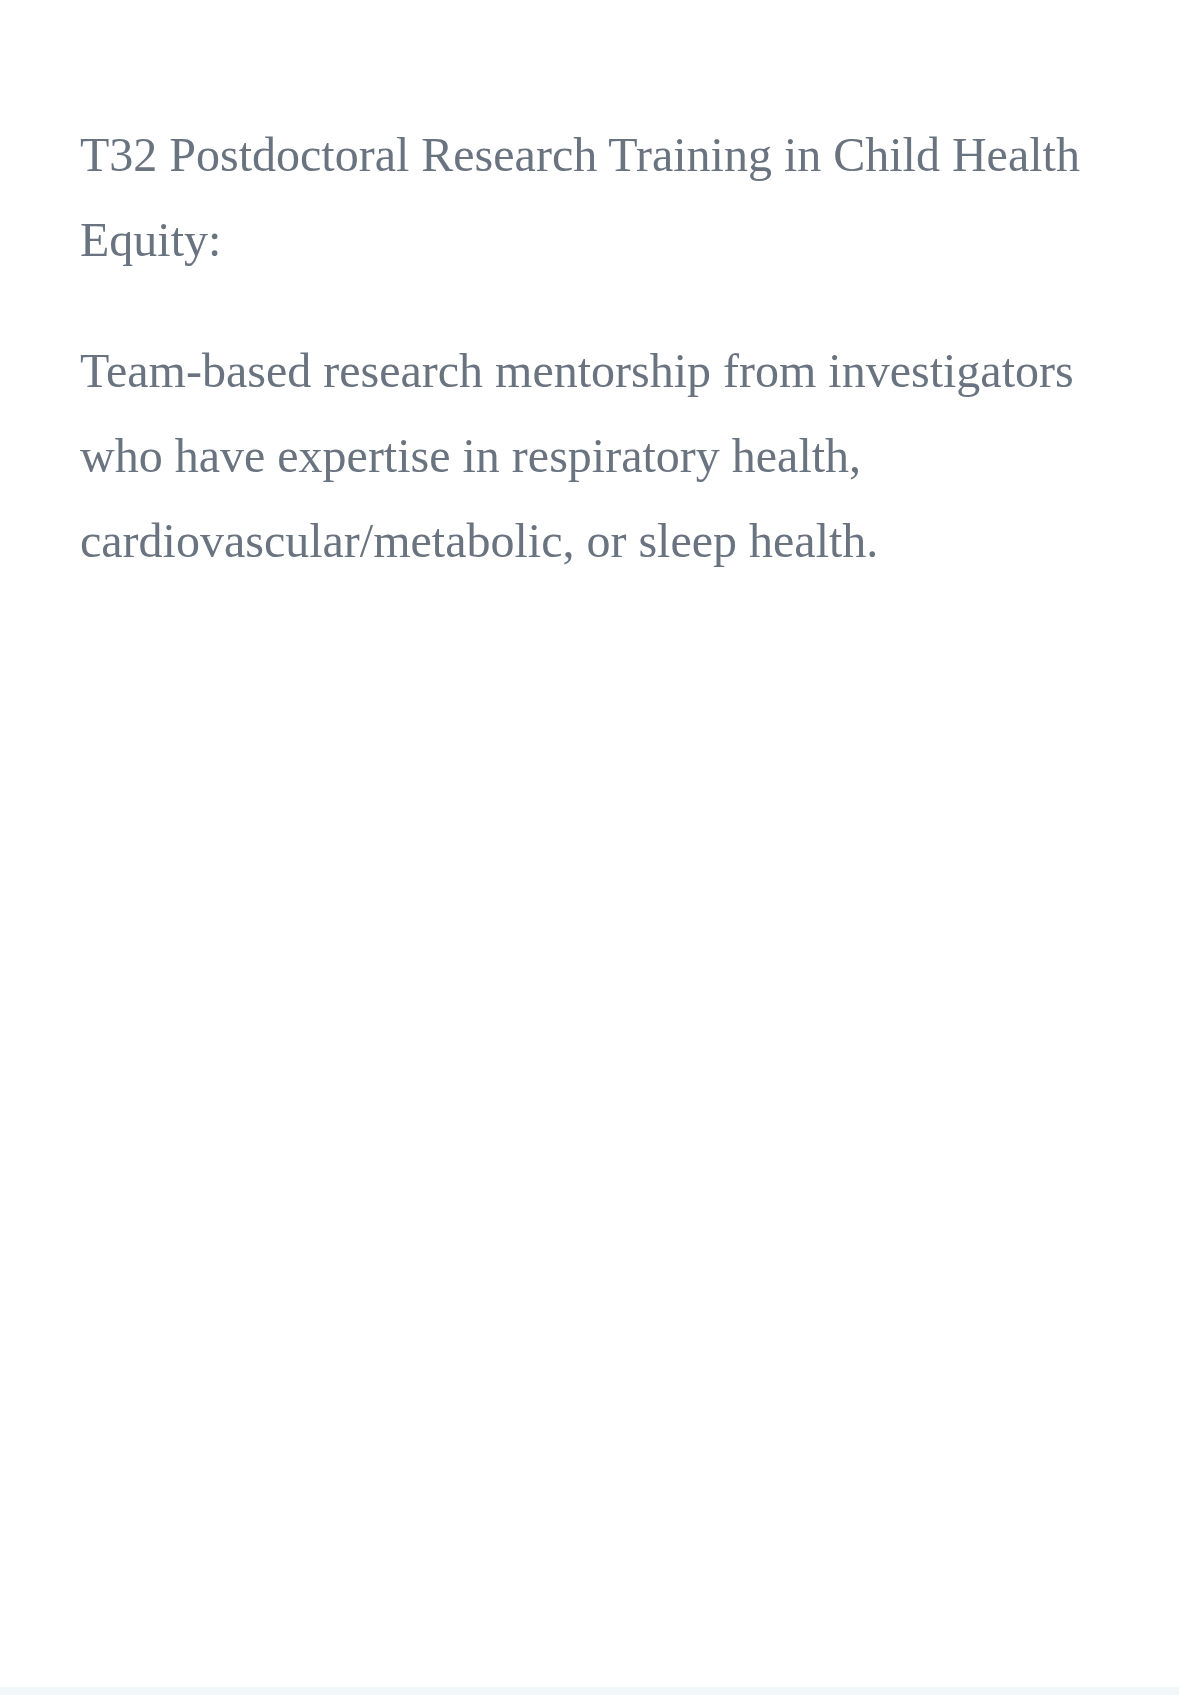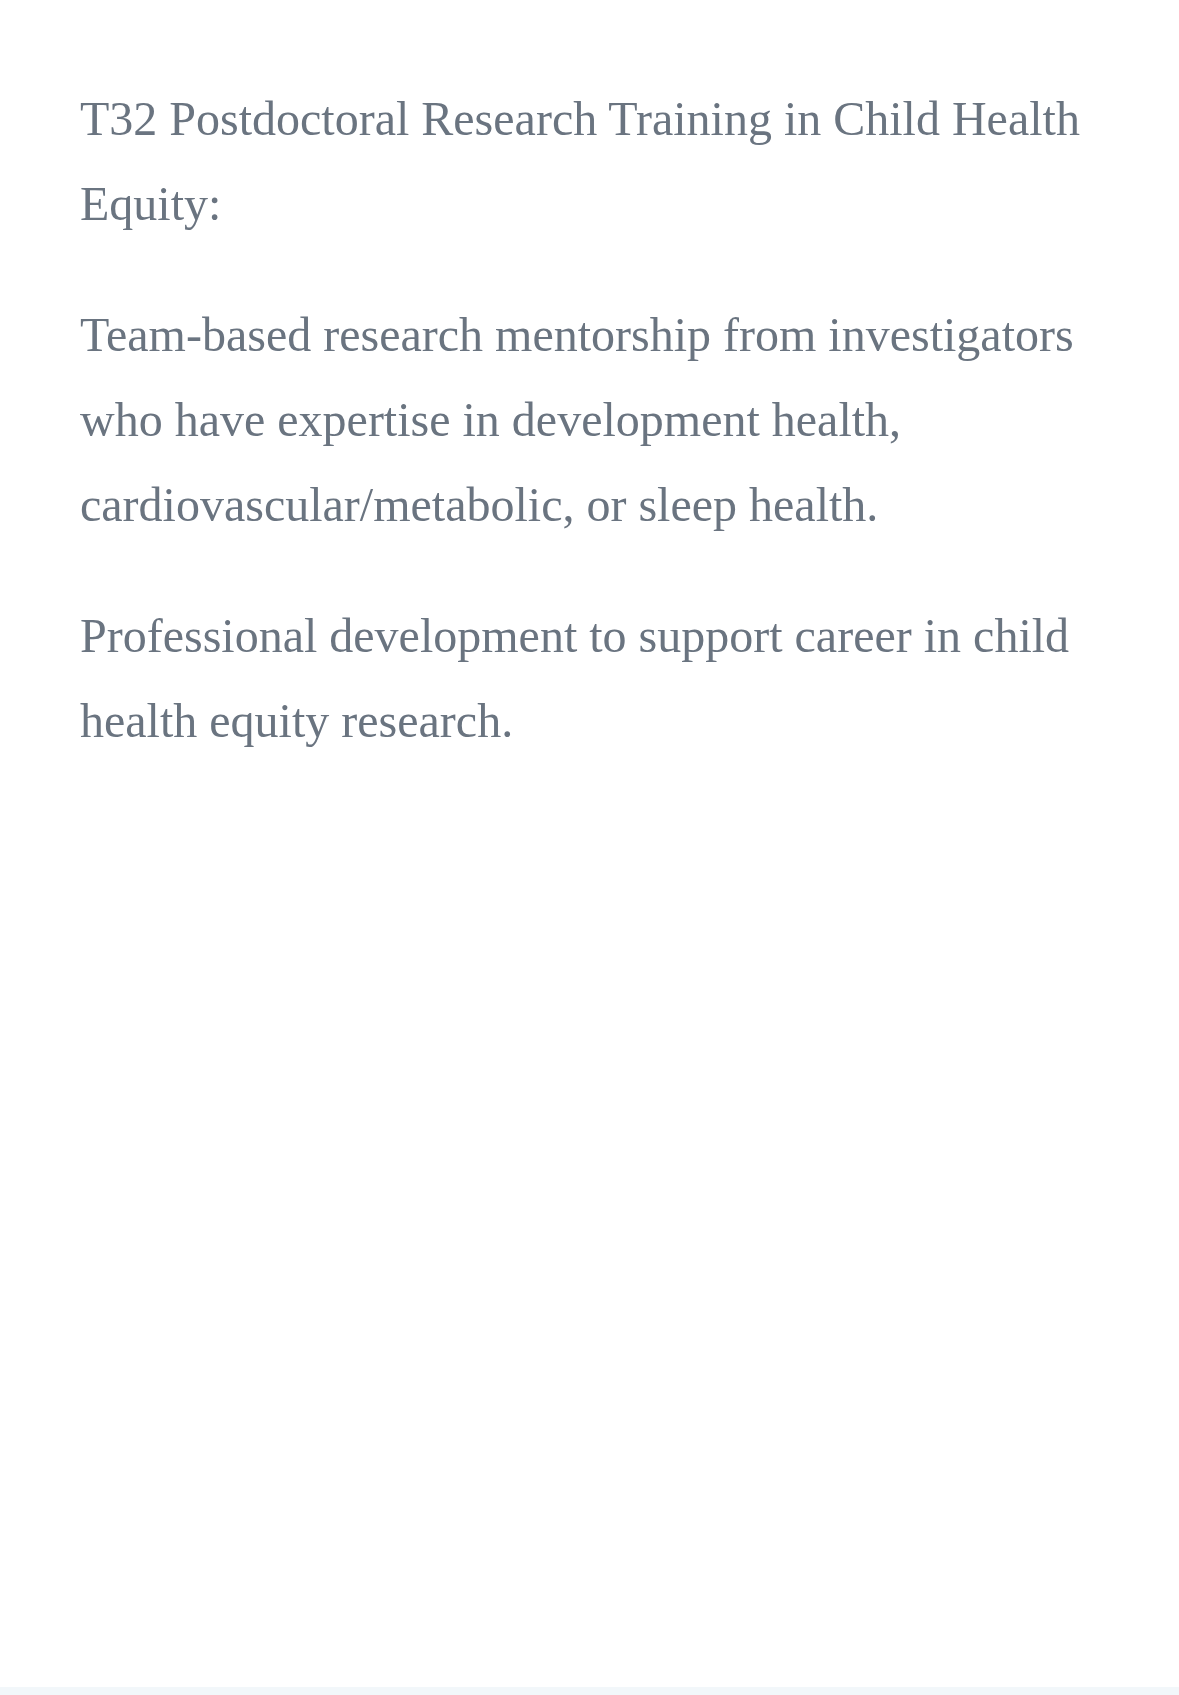--- a/index.html
+++ b/index.html
@@ -13,21 +13,21 @@
     position: relative;
     overflow: hidden;
     font-family: "Liberation Serif", serif;
   }
   .doc {
     position: absolute;
     top: 0;
     left: 0;
     width: 1179px;
     box-sizing: border-box;
-    padding: 76px 60px 0 80px;
+    padding: 112px 60px 0 80px;
   }
   .doc p {
     margin: 0 0 46px 0;
     font-size: 48px;
     line-height: 85px;
     font-weight: 400;
     color: #6a7480;
     white-space: pre-line; 
     letter-spacing: 0px;
     max-width: 1020px;
@@ -43,22 +43,20 @@
 </style>
 </head>
 <body>
 
 <div class="doc">
   <p>T32 Postdoctoral Research Training in Child Health
 Equity:</p>
 
 
   <p>Team-based research mentorship from investigators
-who have expertise in development health,
+who have expertise in respiratory health,
 cardiovascular/metabolic, or sleep health.</p>
 
 
 
-  <p>Professional development to support career in child
-health equity research.</p>
 </div>
 
 <div class="bottom-edge"></div>
 
 </body></html>

